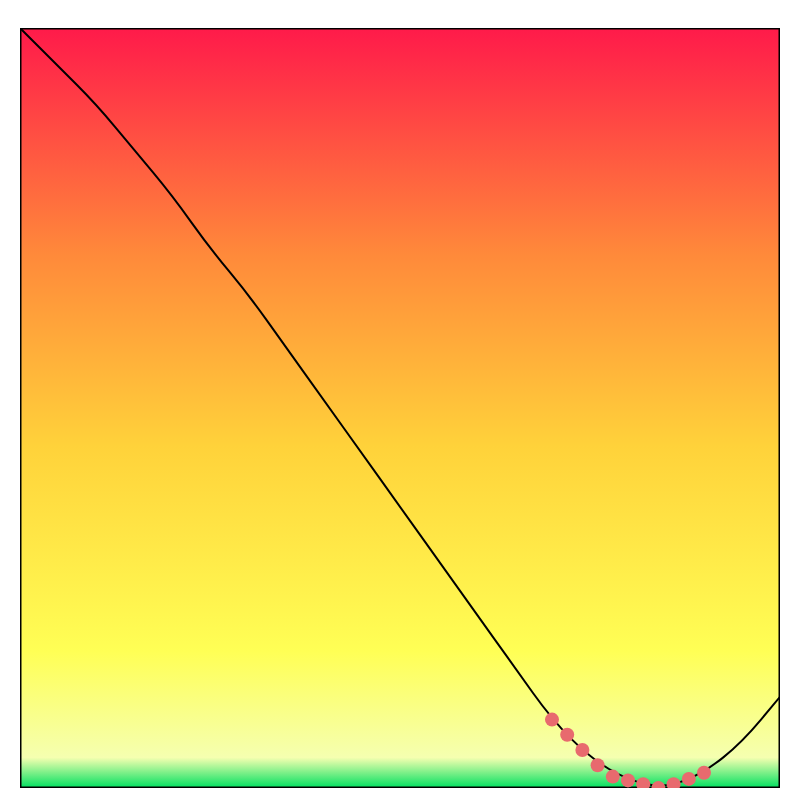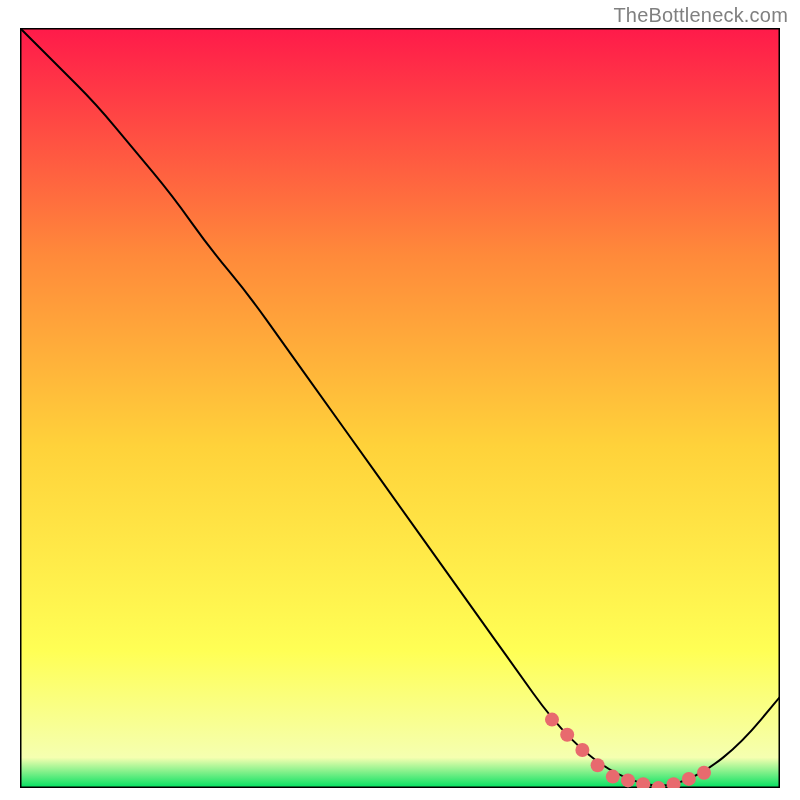--- a/index.html
+++ b/index.html
@@ -35,21 +35,20 @@
   .plot svg {
     display: block;
     width: 760px;
     height: 760px;
   }
 </style>
 </head>
 <body>
 
 <div class="stage">
-  <div class="watermark">TheBottleneck.com</div>
 
   <div class="plot">
     <svg viewBox="0 0 760 760">
       <defs>
         <linearGradient id="bg-grad" x1="0" y1="0" x2="0" y2="1">
           <stop id="g0" offset="0%" stop-color="#ff1a4a"></stop>
           <stop id="g1" offset="30%" stop-color="#ff8a3a"></stop>
           <stop id="g2" offset="55%" stop-color="#ffd23a"></stop>
           <stop id="g3" offset="82%" stop-color="#ffff55"></stop>
           <stop id="g4" offset="96%" stop-color="#f5ffb0"></stop>

